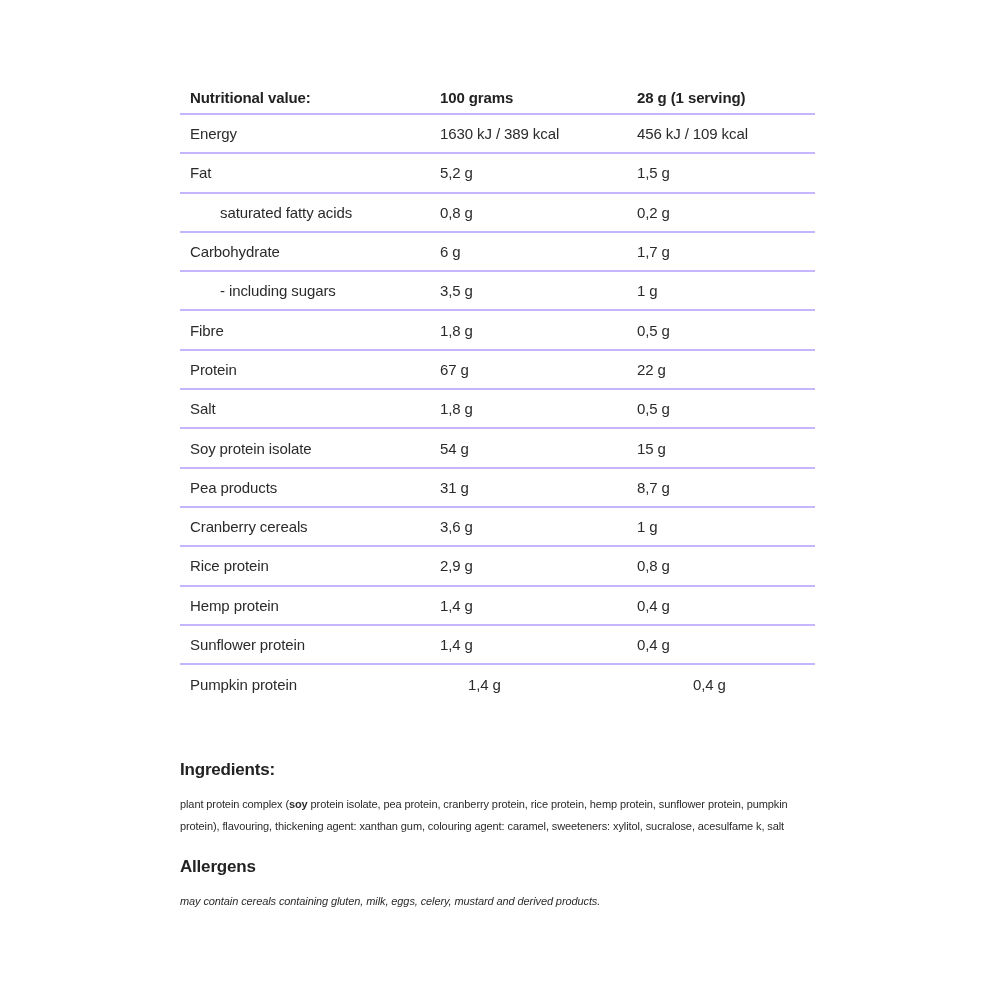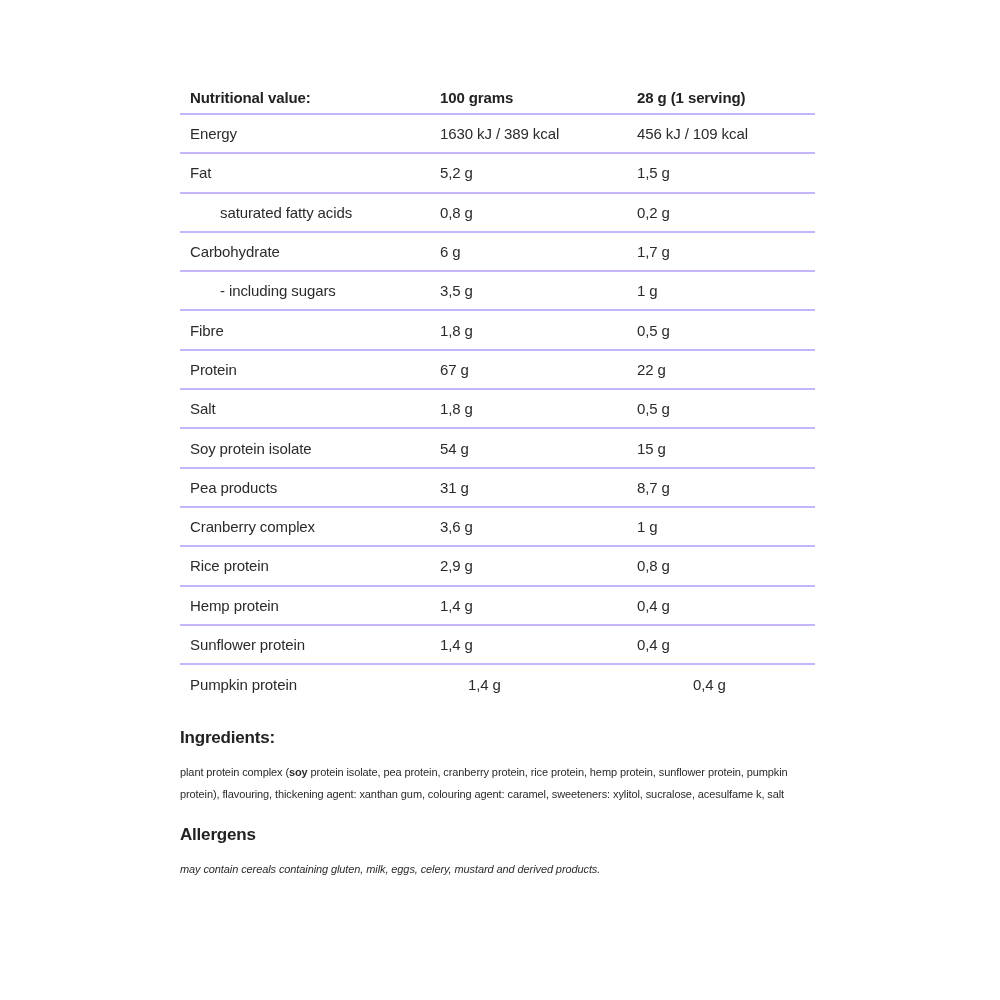--- a/index.html
+++ b/index.html
@@ -30,21 +30,21 @@
   }
   .t-row.last { border-bottom: none; gap: 28px; }
   .t-cell { padding-left: 10px; white-space: nowrap; }
   .t-cell.indent { padding-left: 40px; }
   .text-block {
     position: absolute;
     left: 180px; top: 704px;
     width: 632px;
   }
   .sec-heading {
-    margin-top: 24px;
+    margin-top: 56px;
     font-size: 17px;
     font-weight: bold;
     color: #222;
     letter-spacing: -0.2px;
   }
   .sec-heading.allergens { margin-top: 20px; }
   .sec-para {
     margin-top: 13px;
     font-size: 11px;
     line-height: 22px;
@@ -118,21 +118,21 @@
     <div class="t-cell">15 g</div>
   </div>
 
   <div class="t-row">
     <div class="t-cell">Pea products</div>
     <div class="t-cell">31 g</div>
     <div class="t-cell">8,7 g</div>
   </div>
 
   <div class="t-row">
-    <div class="t-cell">Cranberry complex</div>
+    <div class="t-cell">Cranberry cereals</div>
     <div class="t-cell">3,6 g</div>
     <div class="t-cell">1 g</div>
   </div>
 
   <div class="t-row">
     <div class="t-cell">Rice protein</div>
     <div class="t-cell">2,9 g</div>
     <div class="t-cell">0,8 g</div>
   </div>
 

